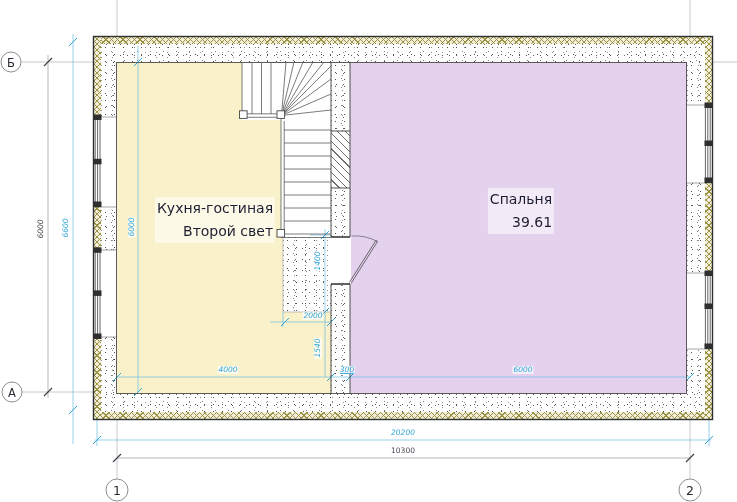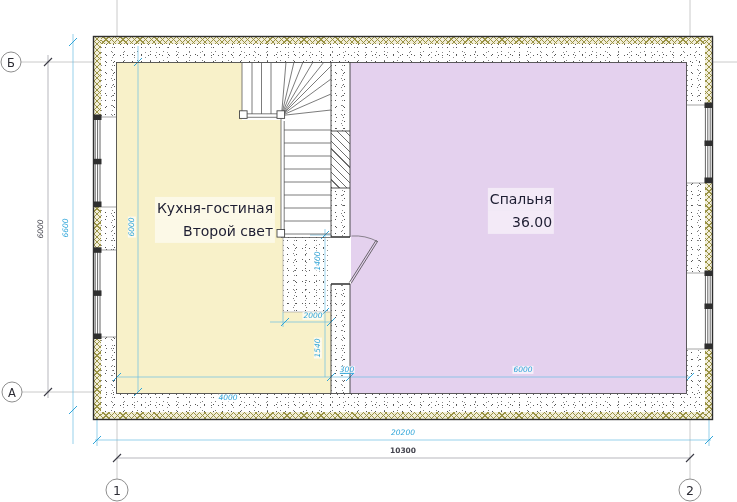--- a/index.html
+++ b/index.html
@@ -167,34 +167,34 @@
         <rect x="704.5" y="343.5" width="8.5" height="5.5"></rect>
     </g>
   </svg>
 
   <div class="room-label" style="left:215px;top:220px;">
     <span>Кухня-гостиная</span>
     <span>Второй свет</span>
   </div>
   <div class="room-label" style="left:521px;top:211px;">
     <span>Спальня</span>
-    <span>36.00</span>
+    <span>39.61</span>
   </div>
 
   <div class="dim dark rot" style="left:41px;top:229px;">6000</div>
   <div class="dim rot" style="left:66px;top:228px;">6600</div>
   <div class="dim rot" style="left:132px;top:227px;">6000</div>
   <div class="dim rot" style="left:318px;top:261px;">1400</div>
   <div class="dim" style="left:313px;top:316px;">2000</div>
   <div class="dim rot" style="left:318px;top:348px;">1540</div>
-  <div class="dim" style="left:228px;top:370px;margin-top:28px;">4000</div>
+  <div class="dim" style="left:228px;top:370px;">4000</div>
   <div class="dim" style="left:347px;top:370px;text-decoration:underline;">300</div>
   <div class="dim" style="left:523px;top:370px;">6000</div>
   <div class="dim" style="left:403px;top:433px;">20200</div>
-  <div class="dim dark" style="left:403px;top:451px;font-style:normal;font-weight:bold;">10300</div>
+  <div class="dim dark" style="left:403px;top:451px;font-style:normal;">10300</div>
 
   <div class="axis-circle small" style="left:11px;top:62px;">
     <span>Б</span>
   </div>
   <div class="axis-circle small" style="left:12px;top:392px;">
     <span>А</span>
   </div>
   <div class="axis-circle big" style="left:117px;top:490px;">
     <span>1</span>
   </div>

